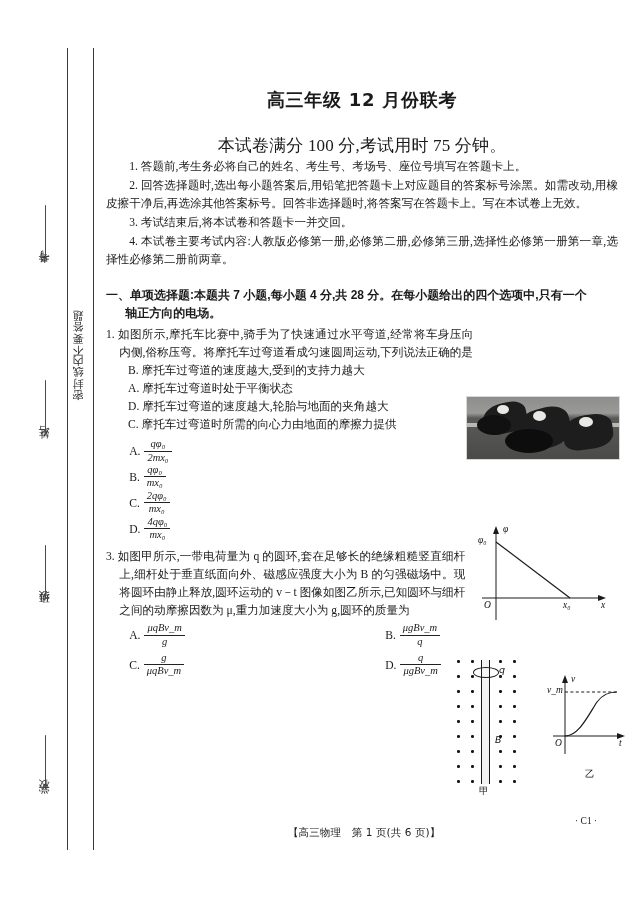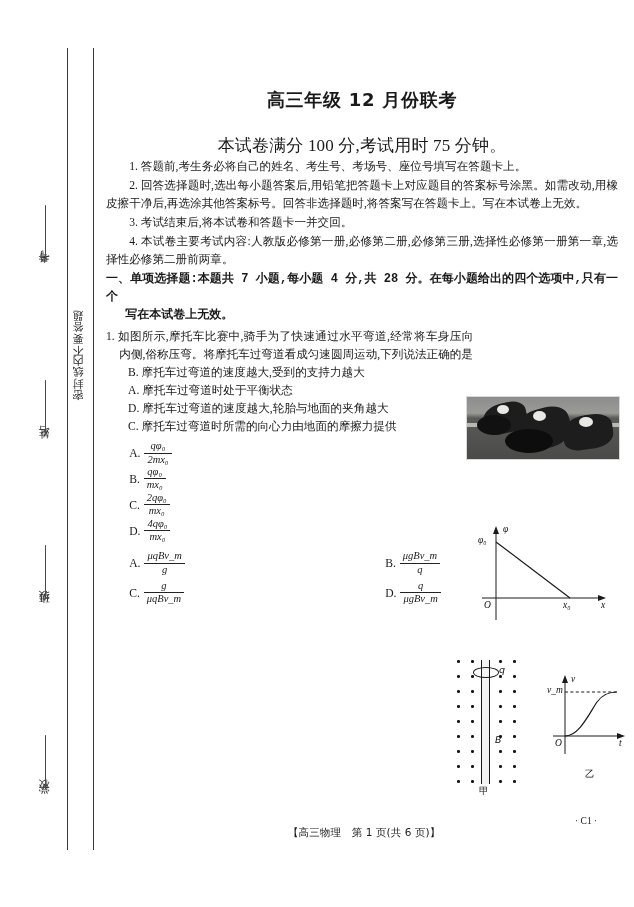--- a/index.html
+++ b/index.html
@@ -93,25 +93,25 @@
     margin-top:9px;
   }
   .notice-p{
     font-size:11.6px;
     line-height:1.56;
     text-indent:2em;
     margin-top:1px;
     text-align:justify;
   }
   .sec-h{
-    font-family:Liberation Mono, monospace;
+    font-family:Liberation Sans, sans-serif;
     font-weight:bold;
     font-size:12px;
     line-height:1.5;
-    margin-top:1px;
+    margin-top:17px;
     text-indent:0;
     padding-left:0;
     text-align:justify;
   }
   .sec-h .cont{display:block;padding-left:1.6em;}
 
   .q{
     font-size:11.6px;
     line-height:1.55;
     margin-top:4px;
@@ -233,21 +233,21 @@
     <div class="title1">高三年级 12 月份联考</div>
     <div class="subline">本试卷满分 100 分,考试用时 75 分钟。</div>
 
     <div class="notice-p">1. 答题前,考生务必将自己的姓名、考生号、考场号、座位号填写在答题卡上。</div>
     <div class="notice-p">2. 回答选择题时,选出每小题答案后,用铅笔把答题卡上对应题目的答案标号涂黑。如需改动,用橡皮擦干净后,再选涂其他答案标号。回答非选择题时,将答案写在答题卡上。写在本试卷上无效。</div>
     <div class="notice-p">3. 考试结束后,将本试卷和答题卡一并交回。</div>
     <div class="notice-p">4. 本试卷主要考试内容:人教版必修第一册,必修第二册,必修第三册,选择性必修第一册第一章,选择性必修第二册前两章。</div>
 
     <div class="sec-h">
       <span>一、单项选择题:本题共 7 小题,每小题 4 分,共 28 分。在每小题给出的四个选项中,只有一个</span>
-      <span class="cont">写在本试卷上无效。</span>
+      <span class="cont">轴正方向的电场。</span>
     </div>
 
     <div class="q">
       <div class="stem narrow">
         <span>1.</span>
         <span>如图所示,摩托车比赛中,骑手为了快速通过水平弯道,经常将车身压向内侧,俗称压弯。将摩托车过弯道看成匀速圆周运动,下列说法正确的是</span>
       </div>
       <div class="opt">B. 摩托车过弯道的速度越大,受到的支持力越大</div>
       <div class="opt">A. 摩托车过弯道时处于平衡状态</div>
       <div class="opt">D. 摩托车过弯道的速度越大,轮胎与地面的夹角越大</div>
@@ -279,20 +279,24 @@
       <div class="opt2">
         <span>D.</span>
         <span class="frac">
           <span class="num">4qφ₀</span>
           <span class="den">mx₀</span>
         </span>
       </div>
     </div>
 
     <div class="q" style="margin-top:7px;">
+      <div class="stem narrow" style="width:346px;">
+        <span>3.</span>
+        <span>如图甲所示,一带电荷量为 q 的圆环,套在足够长的绝缘粗糙竖直细杆上,细杆处于垂直纸面向外、磁感应强度大小为 B 的匀强磁场中。现将圆环由静止释放,圆环运动的 v－t 图像如图乙所示,已知圆环与细杆之间的动摩擦因数为 μ,重力加速度大小为 g,圆环的质量为</span>
+      </div>
       <div class="optrow" style="margin-top:2px;">
         <div>
           <span>A.</span>
           <span class="frac">
             <span class="num">μqBv_m</span>
             <span class="den">g</span>
           </span>
         </div>
         <div>
           <span>B.</span>

